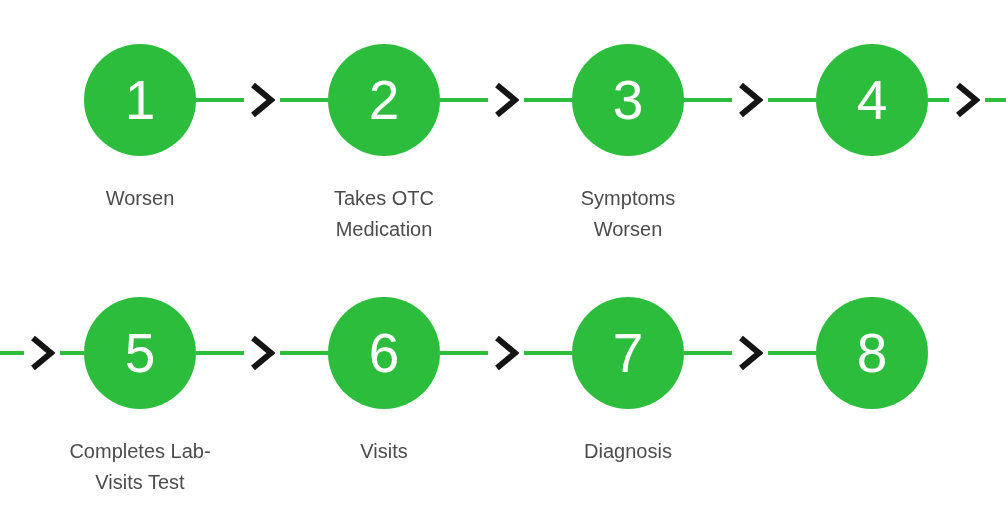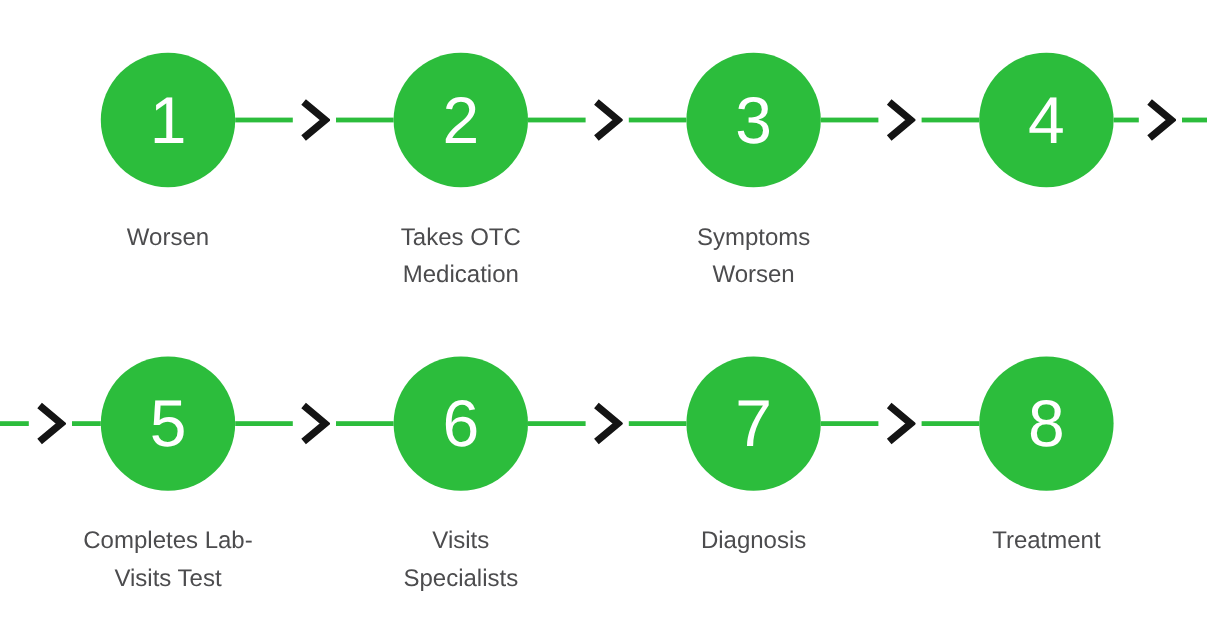--- a/index.html
+++ b/index.html
@@ -167,35 +167,30 @@
         <span>Completes Lab-</span>
         <span>Visits Test</span>
       </div>
   </div>
   <div class="step" style="left:274px;top:297px;">
     <div class="circle">
         <span class="num">6</span>
       </div>
     <div class="label">
         <span>Visits</span>
-        <span>Specialists</span>
       </div>
   </div>
   <div class="step" style="left:518px;top:297px;">
     <div class="circle">
         <span class="num">7</span>
       </div>
     <div class="label">
         <span>Diagnosis</span>
         <span></span>
       </div>
   </div>
   <div class="step" style="left:762px;top:297px;">
     <div class="circle">
         <span class="num">8</span>
       </div>
-    <div class="label">
-        <span>Treatment</span>
-        <span></span>
-      </div>
   </div>
 
 </div>
 
 </body></html>

